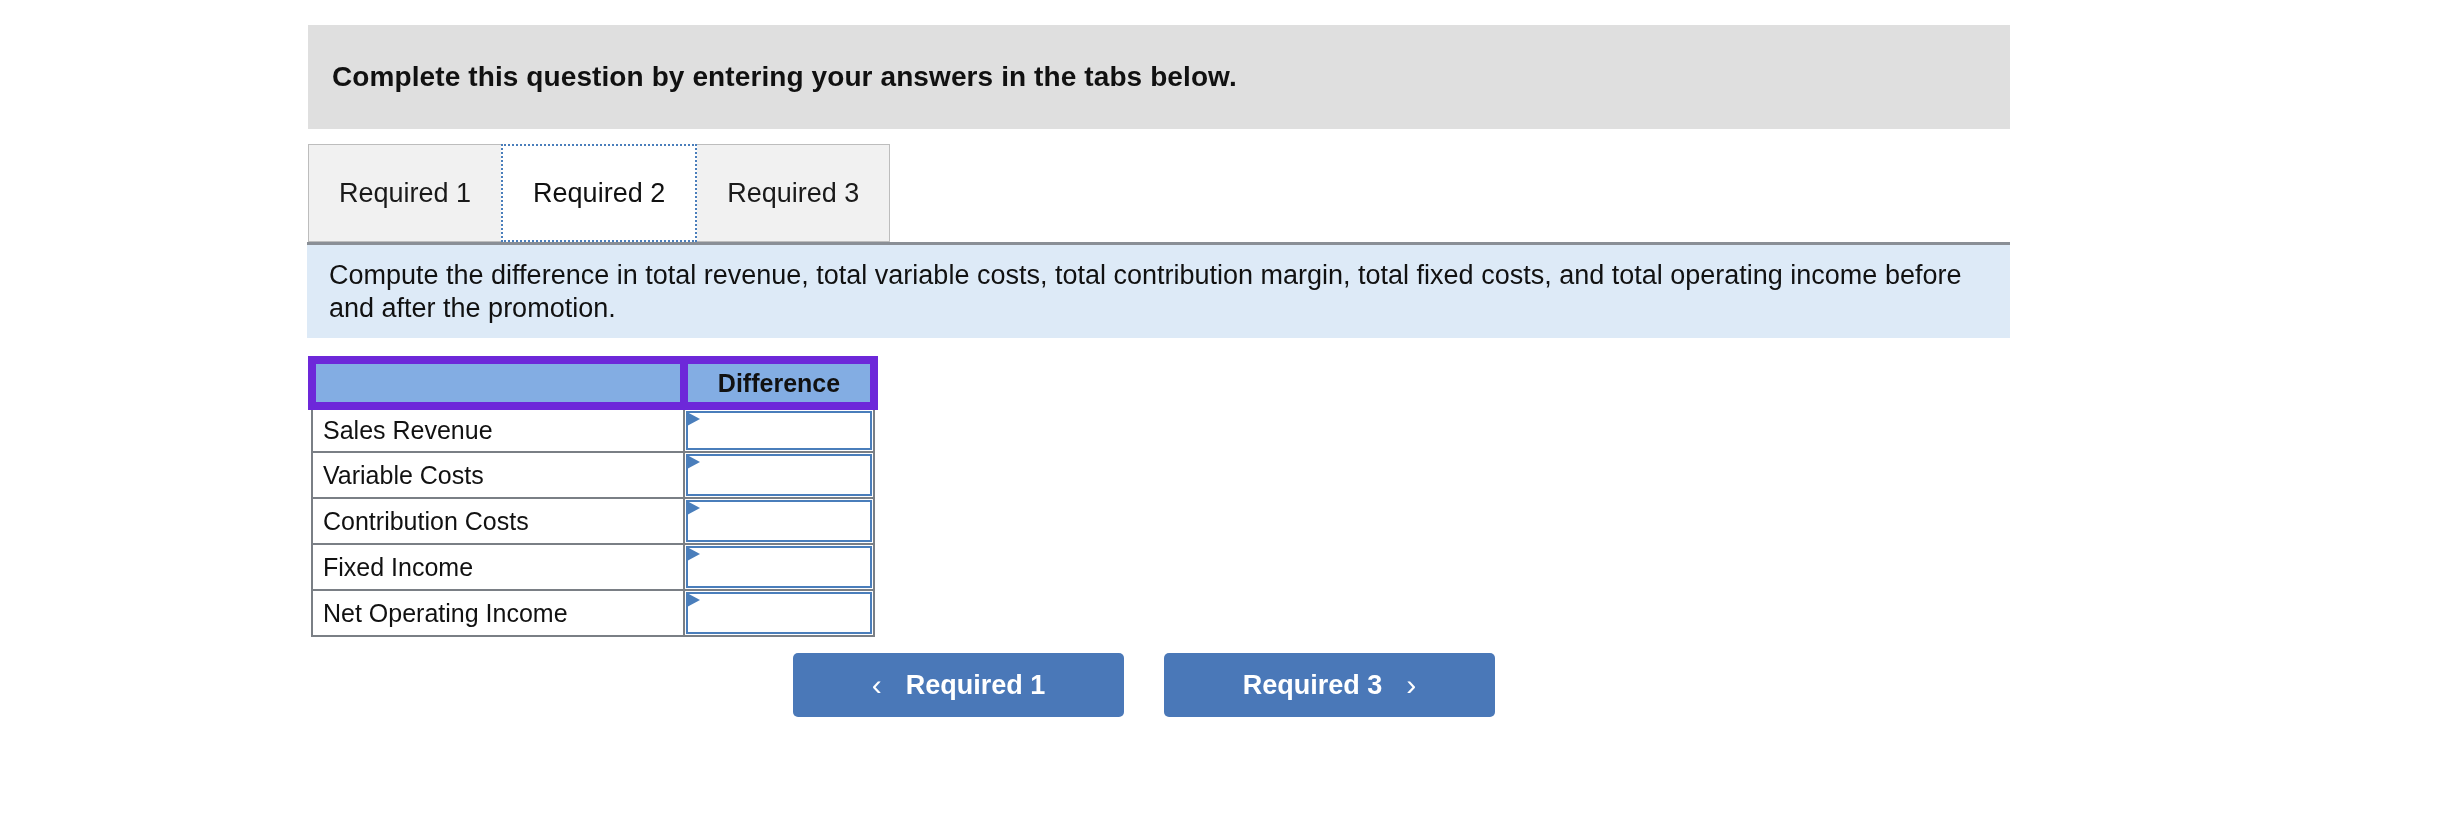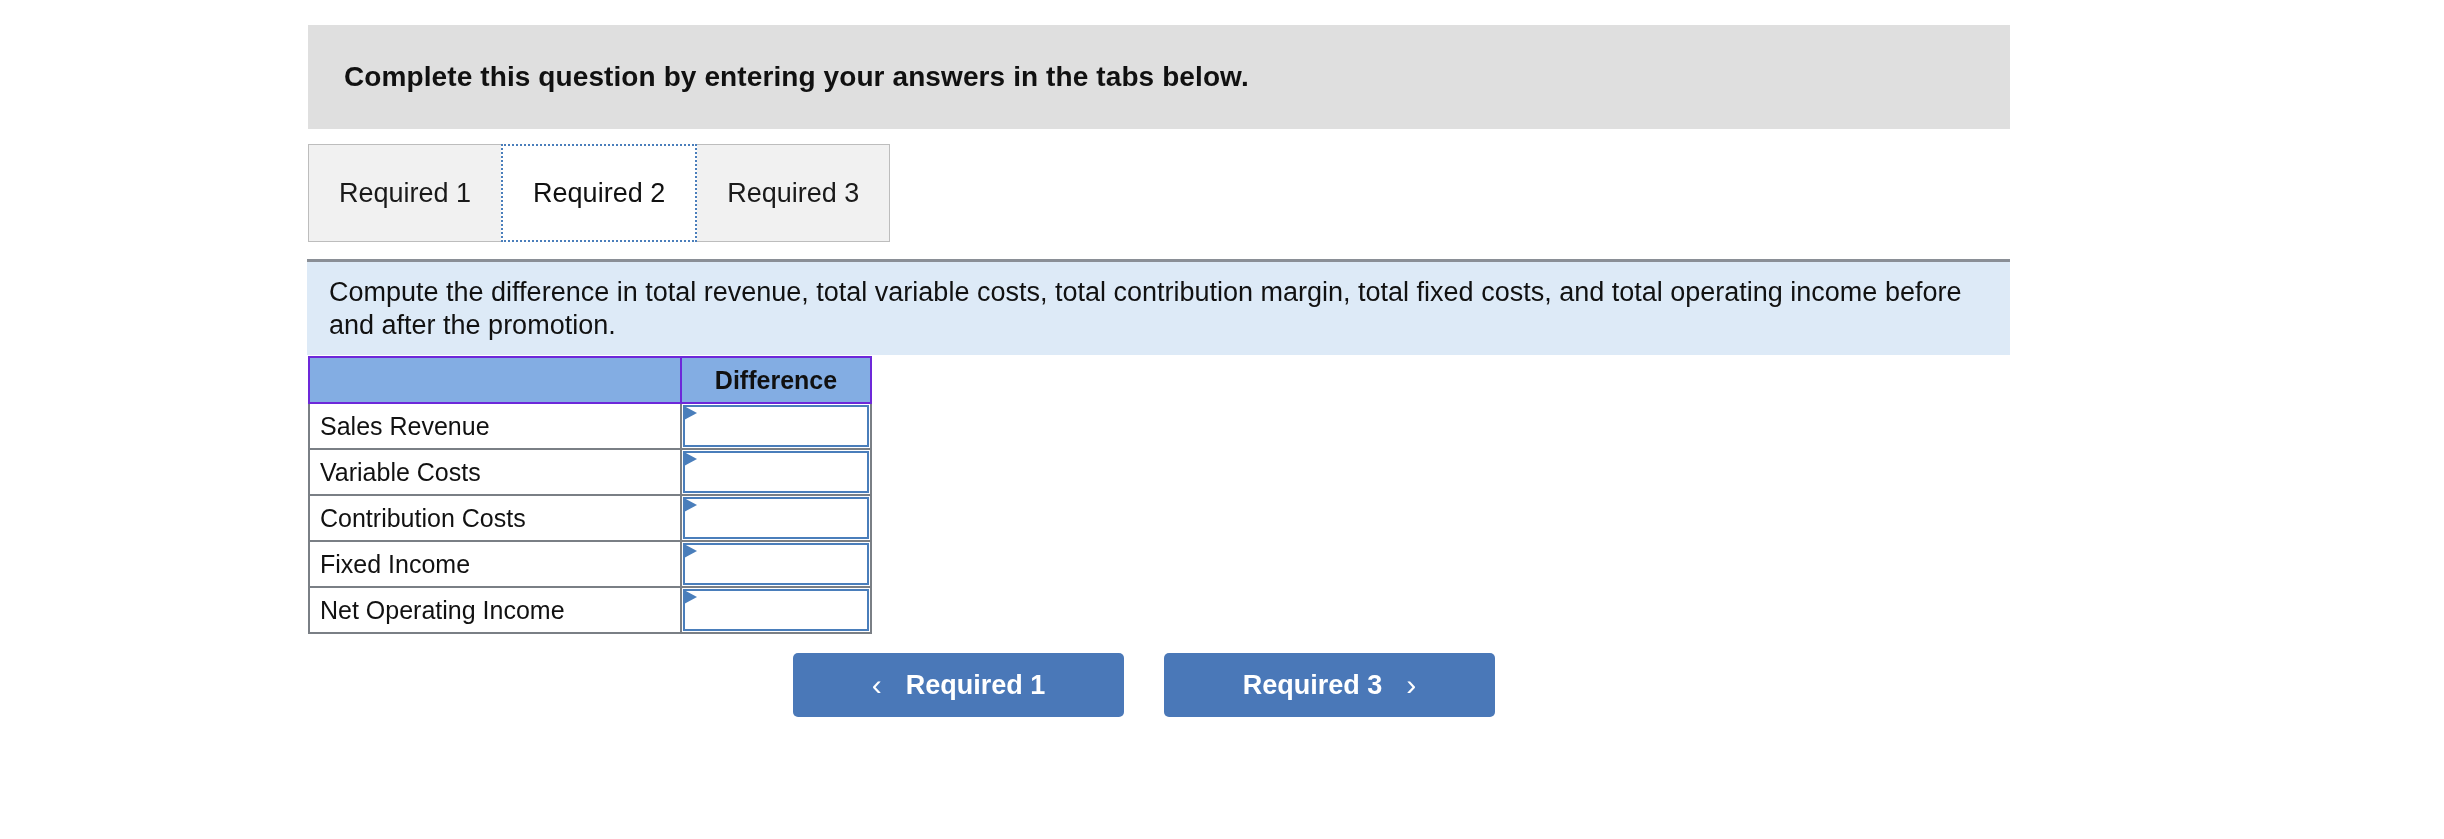--- a/index.html
+++ b/index.html
@@ -29,21 +29,21 @@
     height: 104px;
     background: #dfdfdf;
     box-sizing: border-box;
     display: flex;
     align-items: center;
   }
   .header-banner-text {
     font-size: 28px;
     font-weight: bold;
     color: #111111;
-    padding-left: 36px;
+    padding-left: 24px;
     letter-spacing: 0.1px;
   }
 
   
   .tab-strip {
     position: absolute;
     left: 308px;
     top: 144px;
     height: 98px;
     display: flex;
@@ -76,21 +76,20 @@
   .instruction-panel {
     position: absolute;
     left: 307px;
     top: 242px;
     width: 1703px;
     height: 96px;
     background: #ddeaf7;
     border-top: 3px solid #8a8f96;
     box-sizing: border-box;
     padding: 14px 24px 0 22px;
-    margin-top: 17px;
   }
   .instruction-text {
     font-size: 27px;
     line-height: 1.22;
     color: #111111;
   }
 
   
   .data-table {
     position: absolute;
@@ -103,21 +102,21 @@
     box-sizing: border-box;
     padding: 0;
     margin: 0;
   }
   .col-label { width: 372px; }
   .col-value { width: 190px; }
 
   .data-table thead th {
     height: 46px;
     background: #83ade3;
-    border: 2px solid #6d28d9;
+    border: 8px solid #6d28d9;
     font-size: 25px;
     font-weight: bold;
     color: #111111;
     text-align: center;
   }
   .data-table thead th.hdr-blank { }
 
   .data-table tbody td.row-label {
     height: 46px;
     border: 2px solid #7a7f85;

